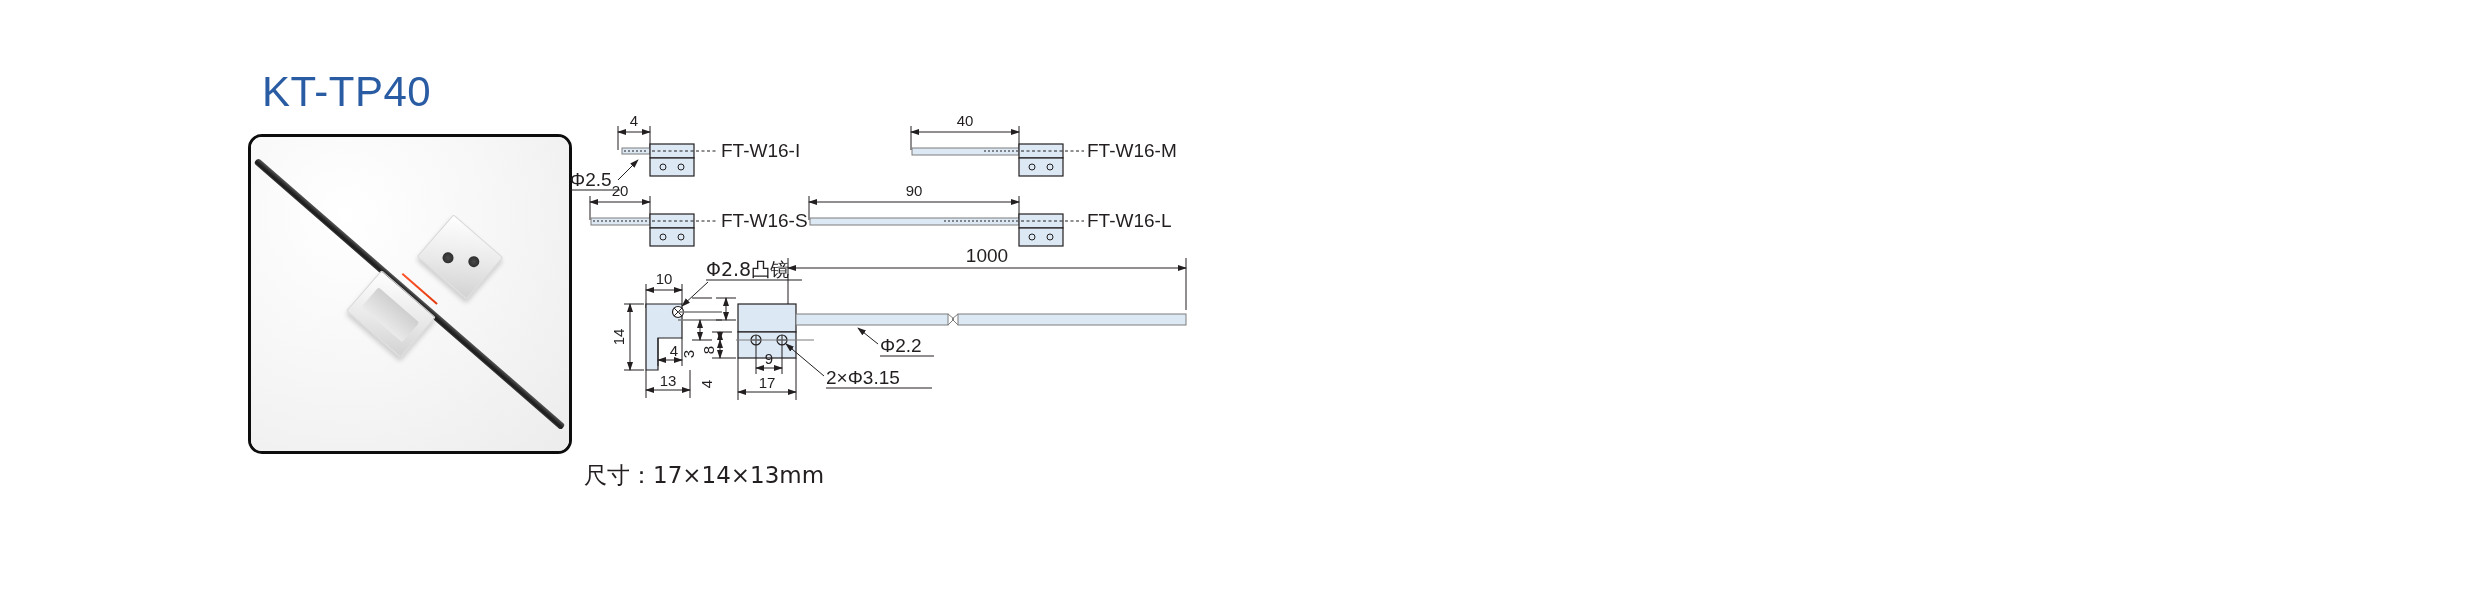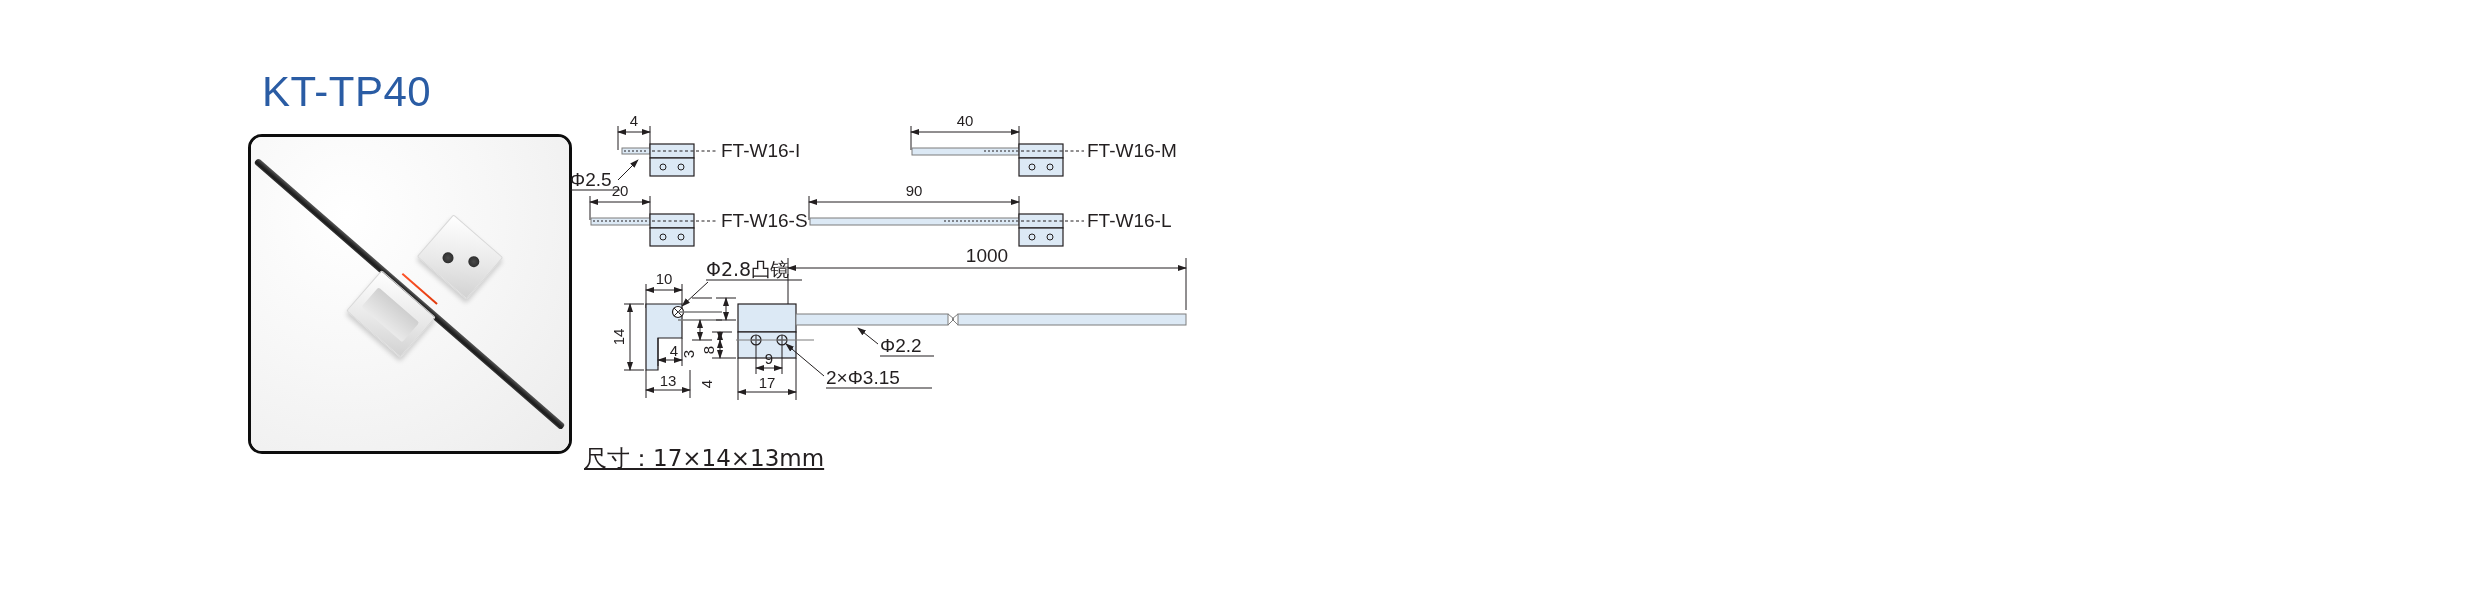--- a/index.html
+++ b/index.html
@@ -37,21 +37,21 @@
   .hole2{left:40px;top:16px;}
   .beam{position:absolute;left:152px;top:136px;width:46px;height:2px;
         background:linear-gradient(90deg,#ff4b1f,#e03000);
         transform:rotate(41deg);transform-origin:0 0;opacity:.95;}
 
   
   .draw{position:absolute;left:566px;top:108px;width:640px;height:310px;}
   .draw svg{display:block;}
 
   
-  .specs{position:absolute;left:584px;top:440px;line-height:1.62;text-decoration:underline;}
+  .specs{position:absolute;left:584px;top:457px;line-height:1.62;}
   .spec-line{font-size:23px;color:#231f20;white-space:nowrap;
              font-family:"DejaVu Sans","Liberation Sans",sans-serif;}
 </style>
 </head>
 <body>
 
 <div class="page">
 
   <div class="title">KT-TP40</div>
 

